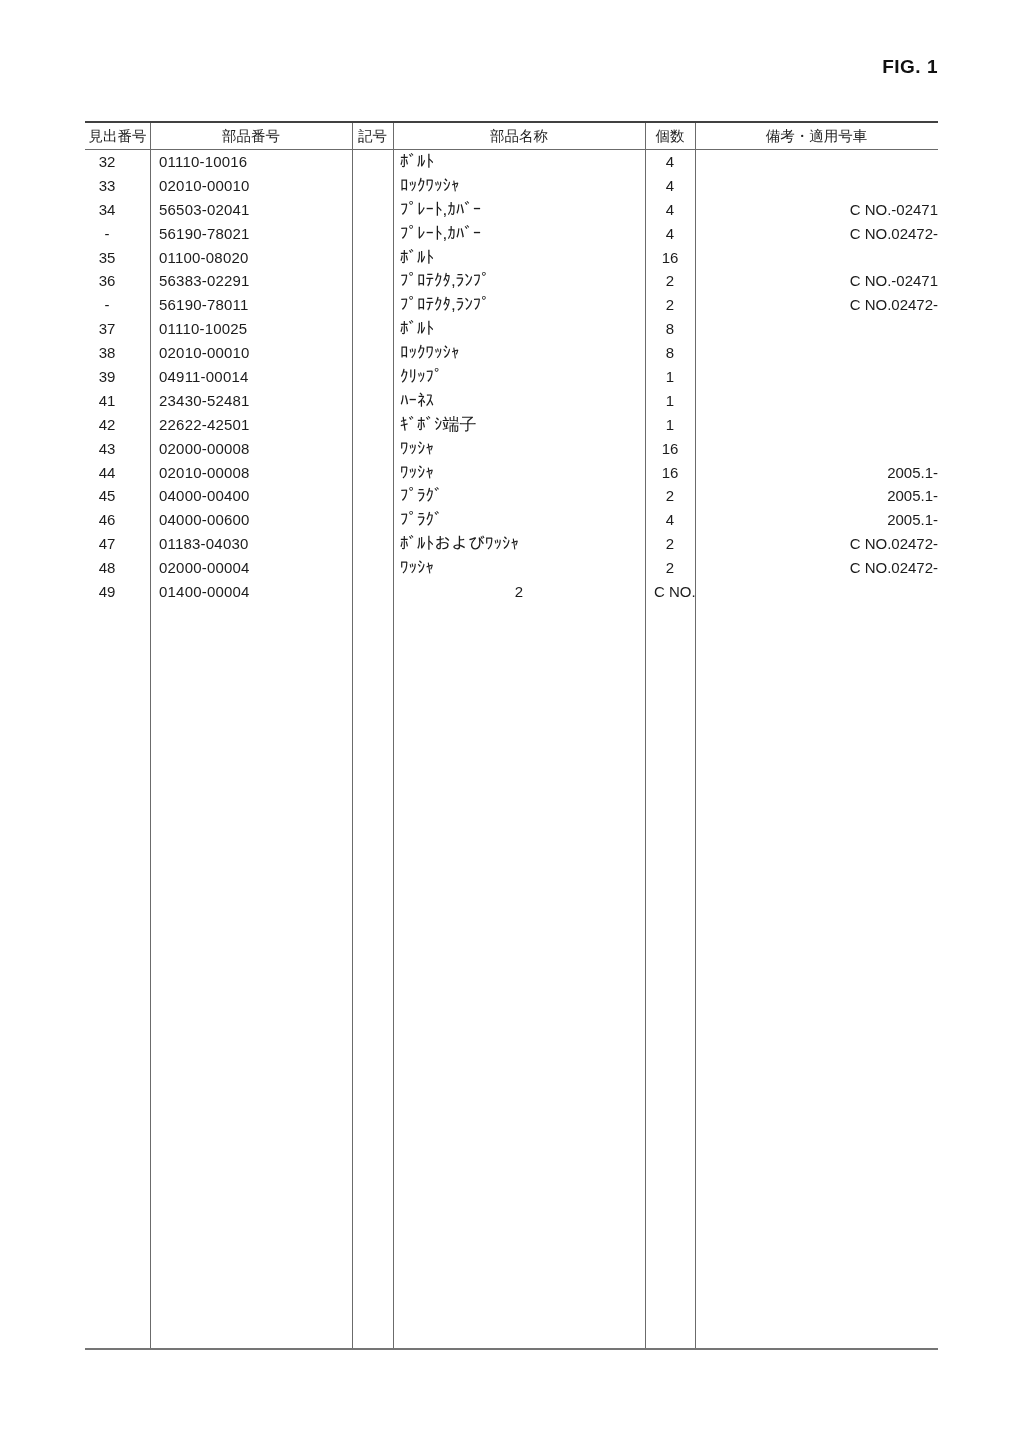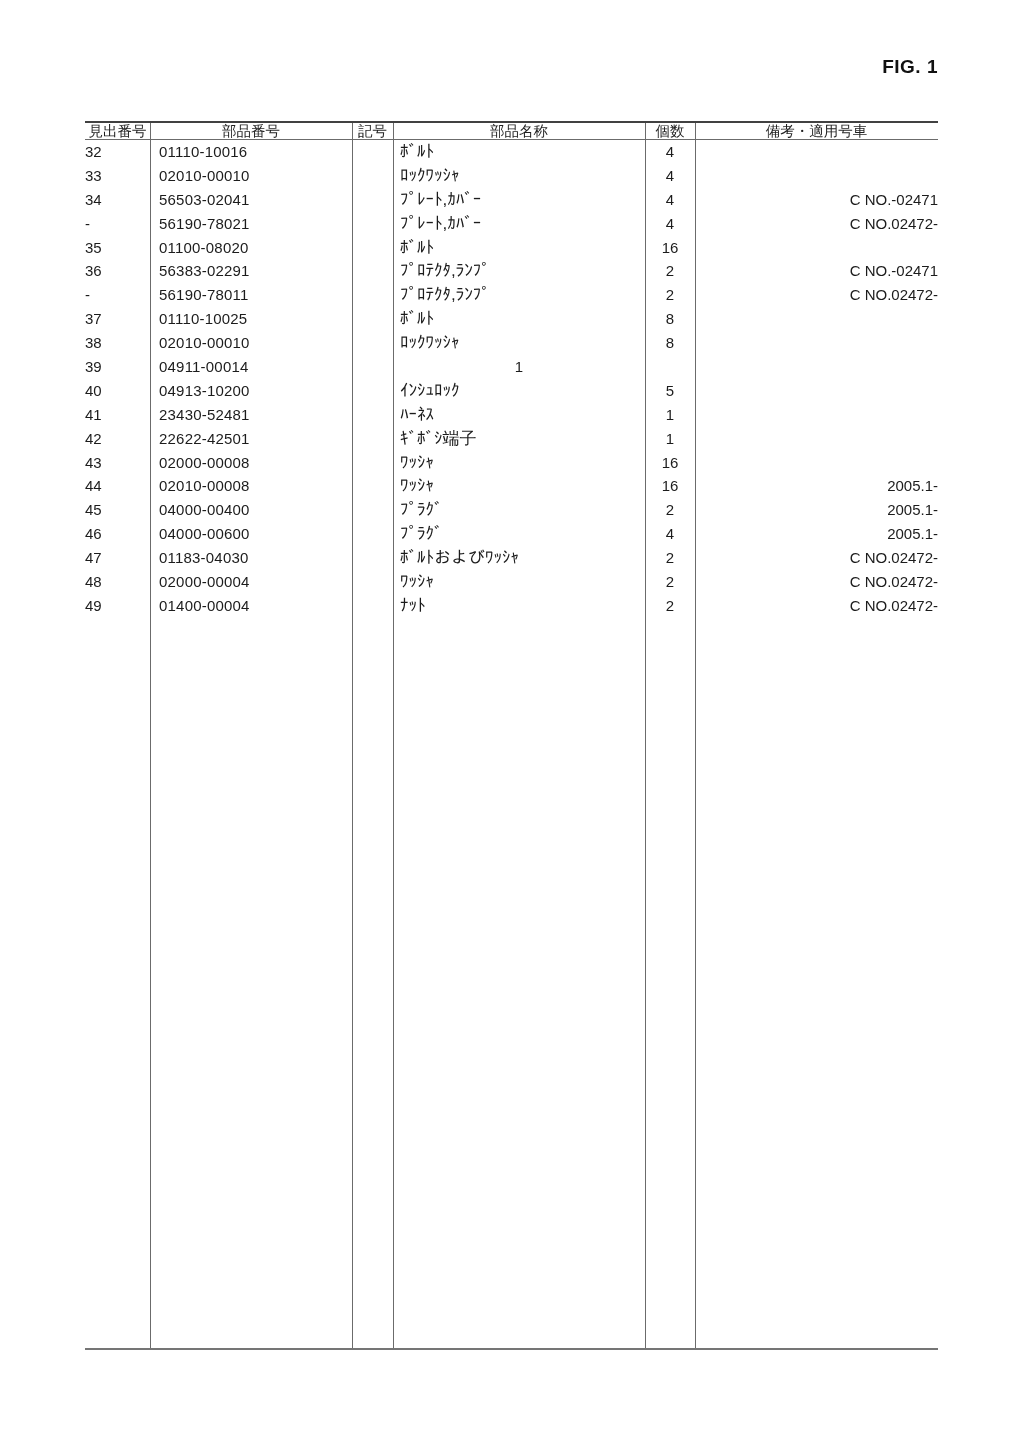--- a/index.html
+++ b/index.html
@@ -41,21 +41,21 @@
   .vl3 { left: 308px; }
   .vl4 { left: 560px; }
   .vl5 { left: 610px; }
 
   .grid-cols {
     display: grid;
     grid-template-columns: 65px 202px 41px 252px 50px 243px;
   }
 
   .thead {
-    height: 17px;
+    height: 27px;
     border-bottom: 1px solid #6b6b6b;
     box-sizing: border-box;
     align-items: center;
   }
   .hc {
     font-size: 14.5px;
     color: #1f1f1f;
     text-align: center;
     line-height: 26px;
     white-space: nowrap;
@@ -63,21 +63,21 @@
   }
 
   .trow { height: 23.9px; }
   .tc {
     font-size: 15px;
     line-height: 23.9px;
     white-space: nowrap;
     overflow: hidden;
     color: #1c1c1c;
   }
-  .c-item { text-align: left; padding-right: 21px; }
+  .c-item { text-align: center; padding-right: 21px; }
   .c-part { padding-left: 9px; letter-spacing: 0.2px; }
   .c-sym  { text-align: center; }
   .c-name { padding-left: 7px; font-size: 17px; }
   .c-qty  { text-align: center; }
   .c-rem  { padding-left: 9px; text-align: right; }
 </style>
 </head>
 <body>
 
 <div class="page">
@@ -181,32 +181,25 @@
           <div class="tc c-sym"></div>
           <div class="tc c-name">ﾛｯｸﾜｯｼｬ</div>
           <div class="tc c-qty">8</div>
           <div class="tc c-rem"></div>
         </div>
 
         <div class="trow grid-cols">
           <div class="tc c-item">39</div>
           <div class="tc c-part">04911-00014</div>
           <div class="tc c-sym"></div>
+          <div class="tc c-name">ｸﾘｯﾌﾟ</div>
           <div class="tc c-qty">1</div>
           <div class="tc c-rem"></div>
         </div>
 
-        <div class="trow grid-cols">
-          <div class="tc c-item">40</div>
-          <div class="tc c-part">04913-10200</div>
-          <div class="tc c-sym"></div>
-          <div class="tc c-name">ｲﾝｼｭﾛｯｸ</div>
-          <div class="tc c-qty">5</div>
-          <div class="tc c-rem"></div>
-        </div>
 
         <div class="trow grid-cols">
           <div class="tc c-item">41</div>
           <div class="tc c-part">23430-52481</div>
           <div class="tc c-sym"></div>
           <div class="tc c-name">ﾊｰﾈｽ</div>
           <div class="tc c-qty">1</div>
           <div class="tc c-rem"></div>
         </div>
 
@@ -270,20 +263,19 @@
           <div class="tc c-sym"></div>
           <div class="tc c-name">ﾜｯｼｬ</div>
           <div class="tc c-qty">2</div>
           <div class="tc c-rem">C NO.02472-</div>
         </div>
 
         <div class="trow grid-cols">
           <div class="tc c-item">49</div>
           <div class="tc c-part">01400-00004</div>
           <div class="tc c-sym"></div>
-          <div class="tc c-name">ﾅｯﾄ</div>
           <div class="tc c-qty">2</div>
           <div class="tc c-rem">C NO.02472-</div>
         </div>
       </div>
 
   </div>
 </div>
 
 </body></html>

